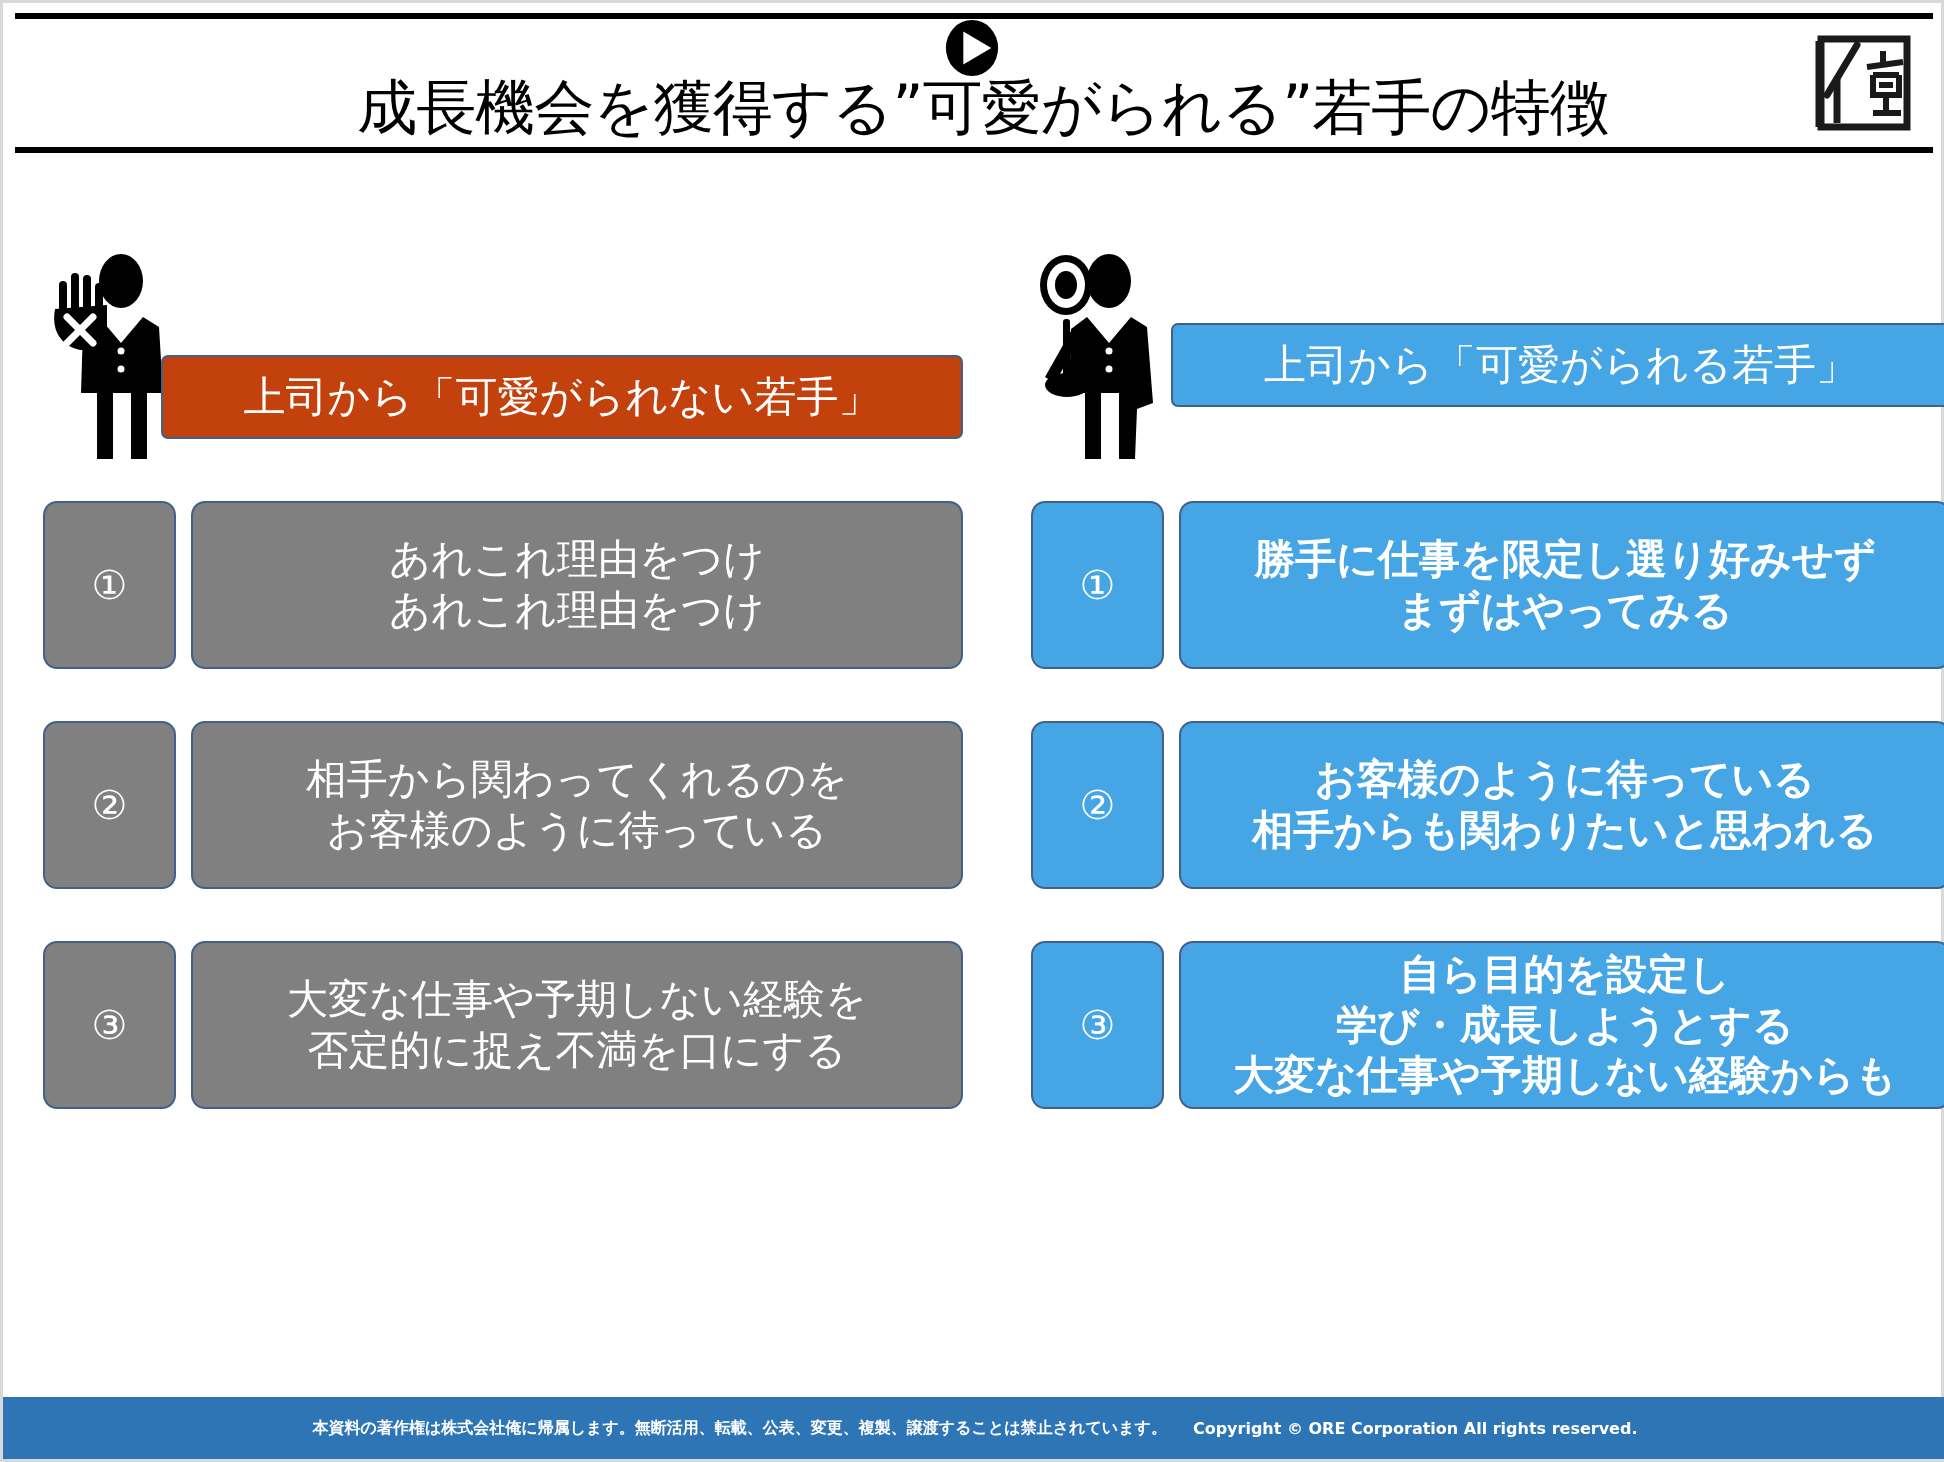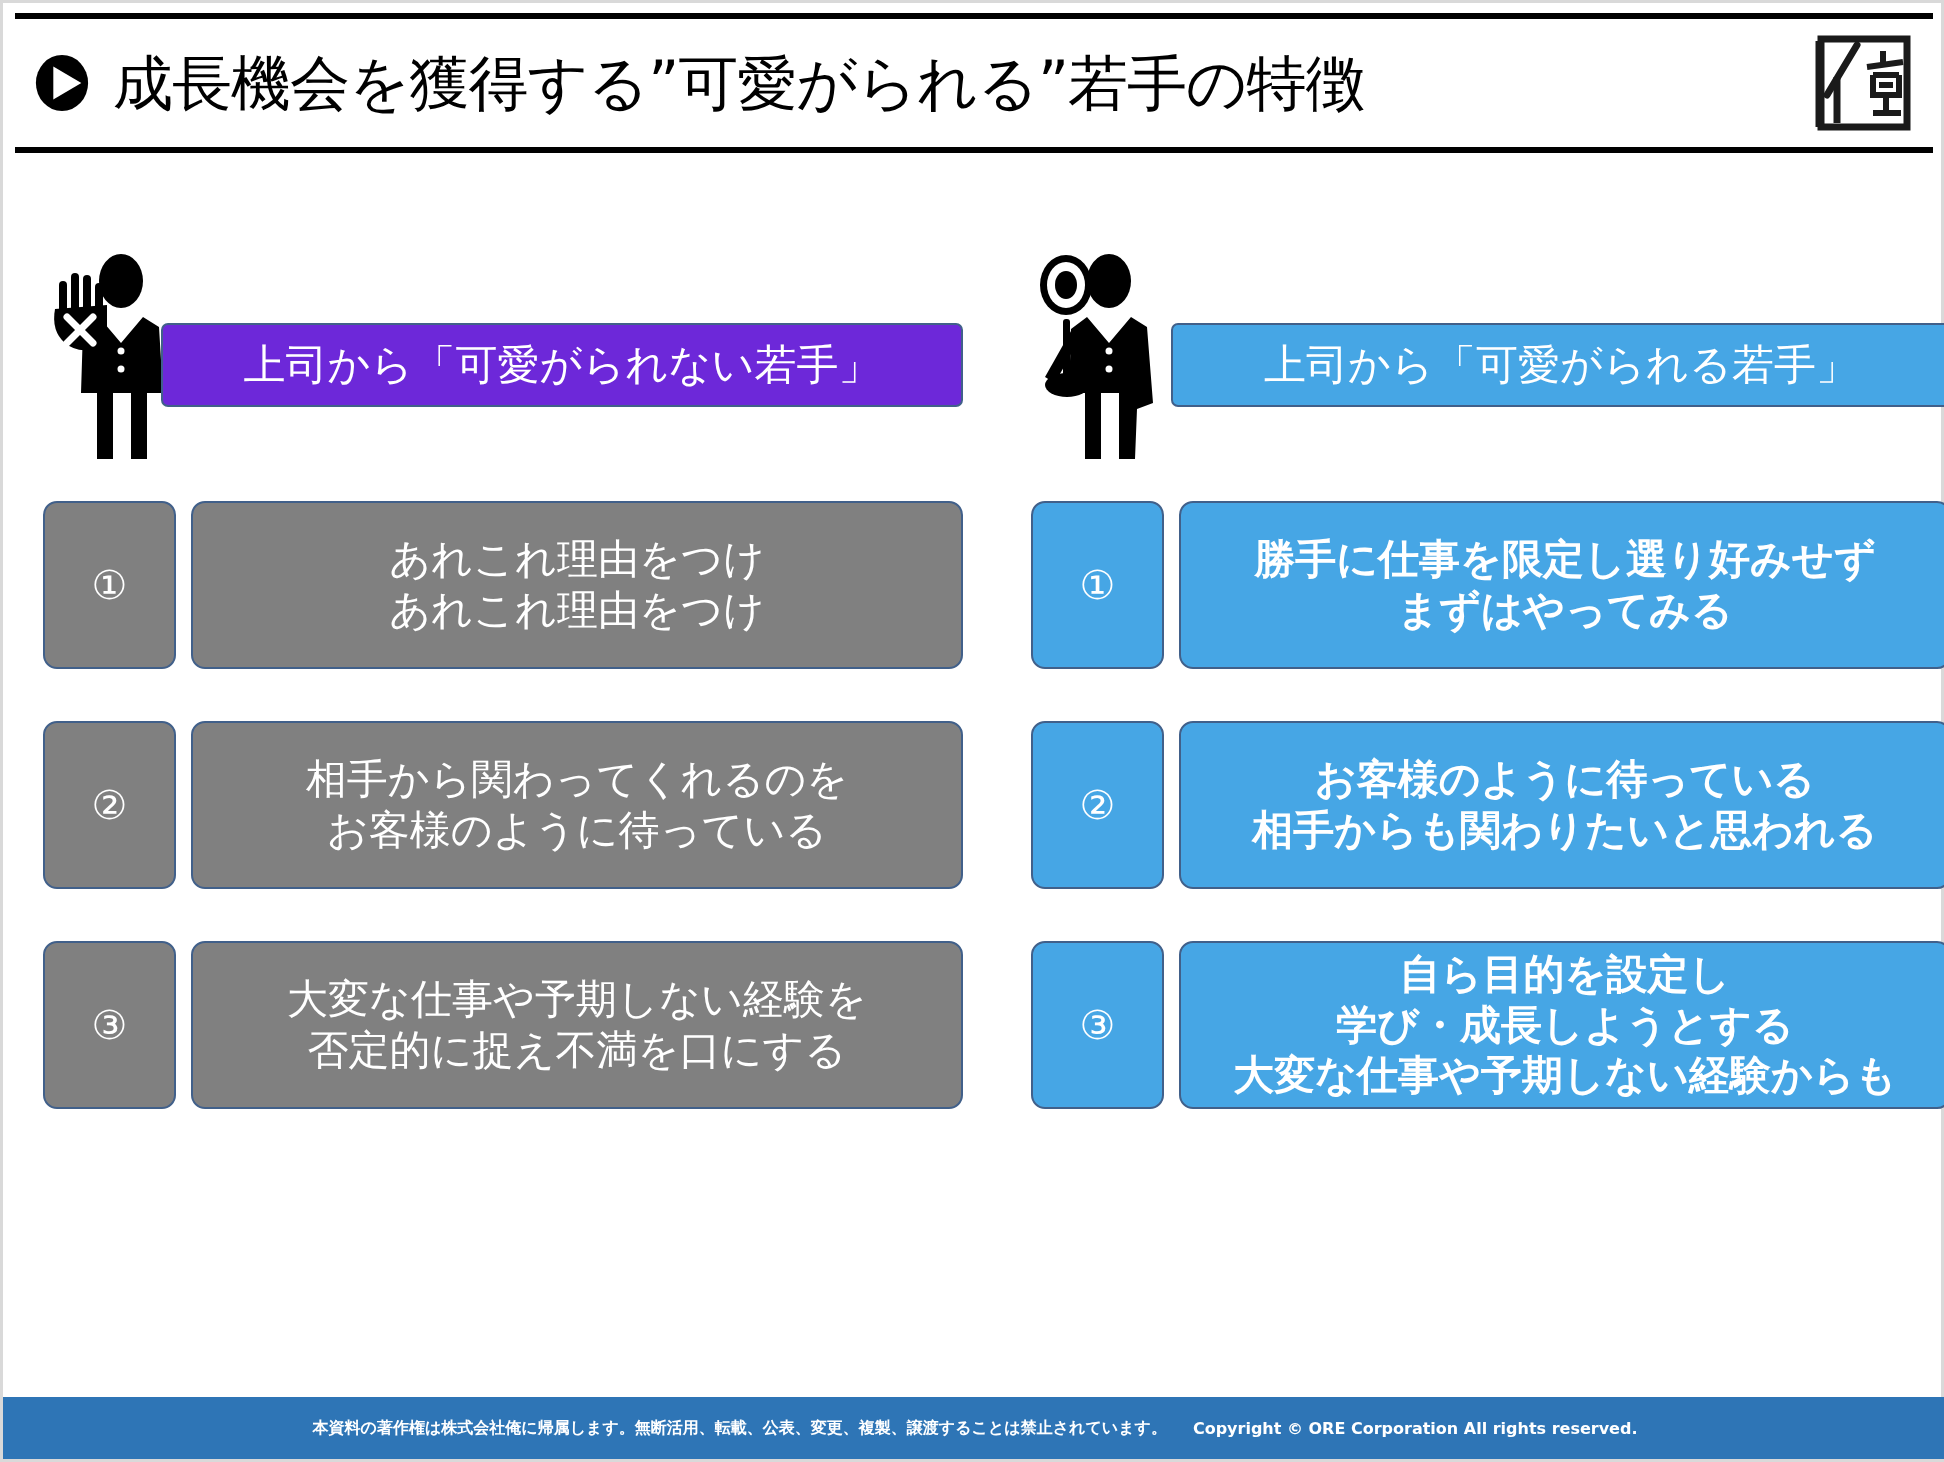--- a/index.html
+++ b/index.html
@@ -34,20 +34,21 @@
     height: 140px;
     border-top: 6px solid #000000;
     border-bottom: 6px solid #000000;
     box-sizing: border-box;
   }
   .header-inner {
     display: flex;
     align-items: center;
     height: 100%;
     padding-left: 18px;
+    flex-direction: column;
   }
   .play-icon {
     width: 58px;
     height: 58px;
     flex: 0 0 auto;
     margin-right: 22px;
     display: block;
   }
   .header-title {
     font-size: 60px;
@@ -100,21 +101,21 @@
     border-radius: 7px;
     display: flex;
     align-items: center;
     justify-content: center;
     color: #ffffff;
     font-size: 42px;
     letter-spacing: 0px;
     font-family: "DejaVu Sans", "Liberation Sans", sans-serif;
     box-sizing: border-box;
   }
-  .head-banner.gray { background: #6d28d9; }
+  .head-banner.gray { background: #c2410c; margin-top: 32px; }
   .head-banner.blue { background: #46A6E5; }
   .col-right .head-banner { left: 140px; }
 
   
   .rows { position: relative; margin-top: 28px; }
   .row {
     display: flex;
     align-items: stretch;
     margin-bottom: 52px;
   }

